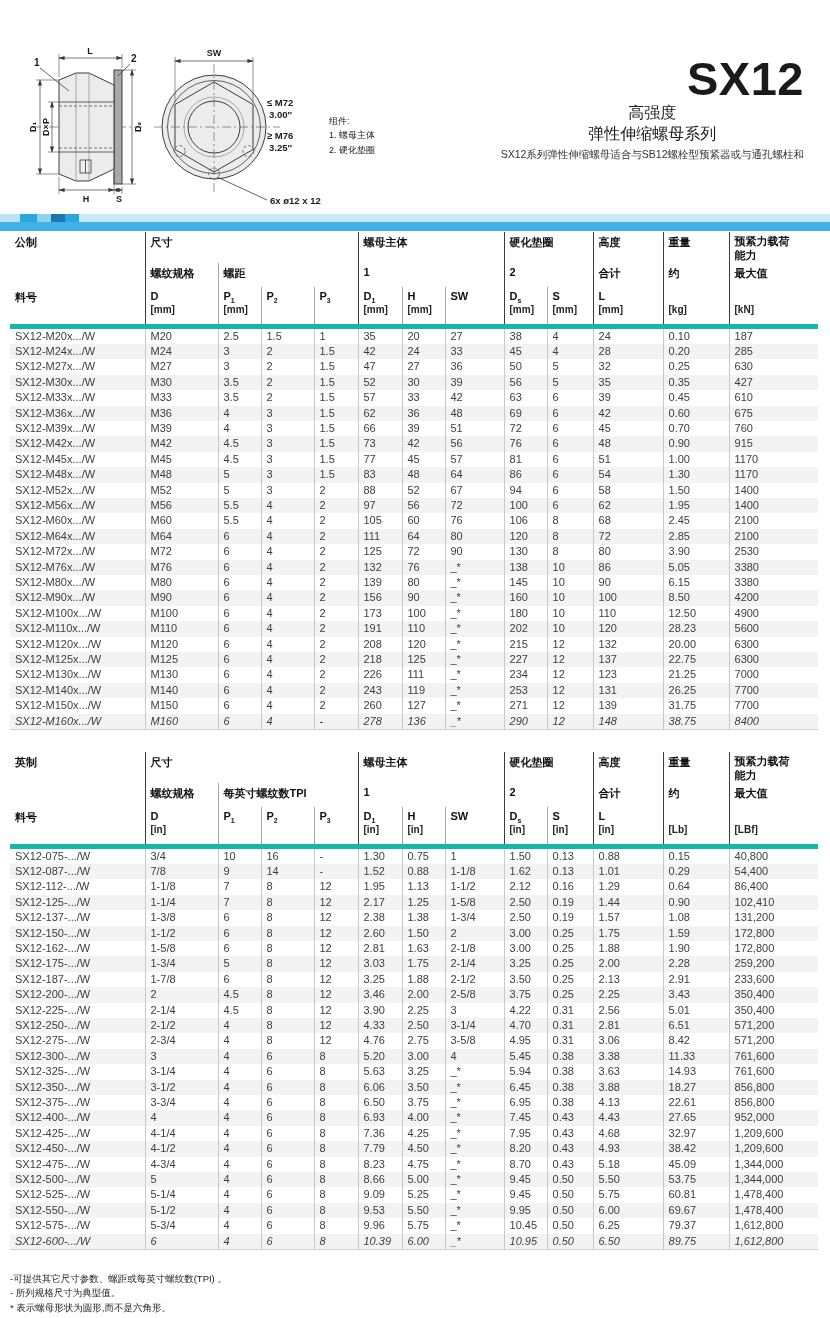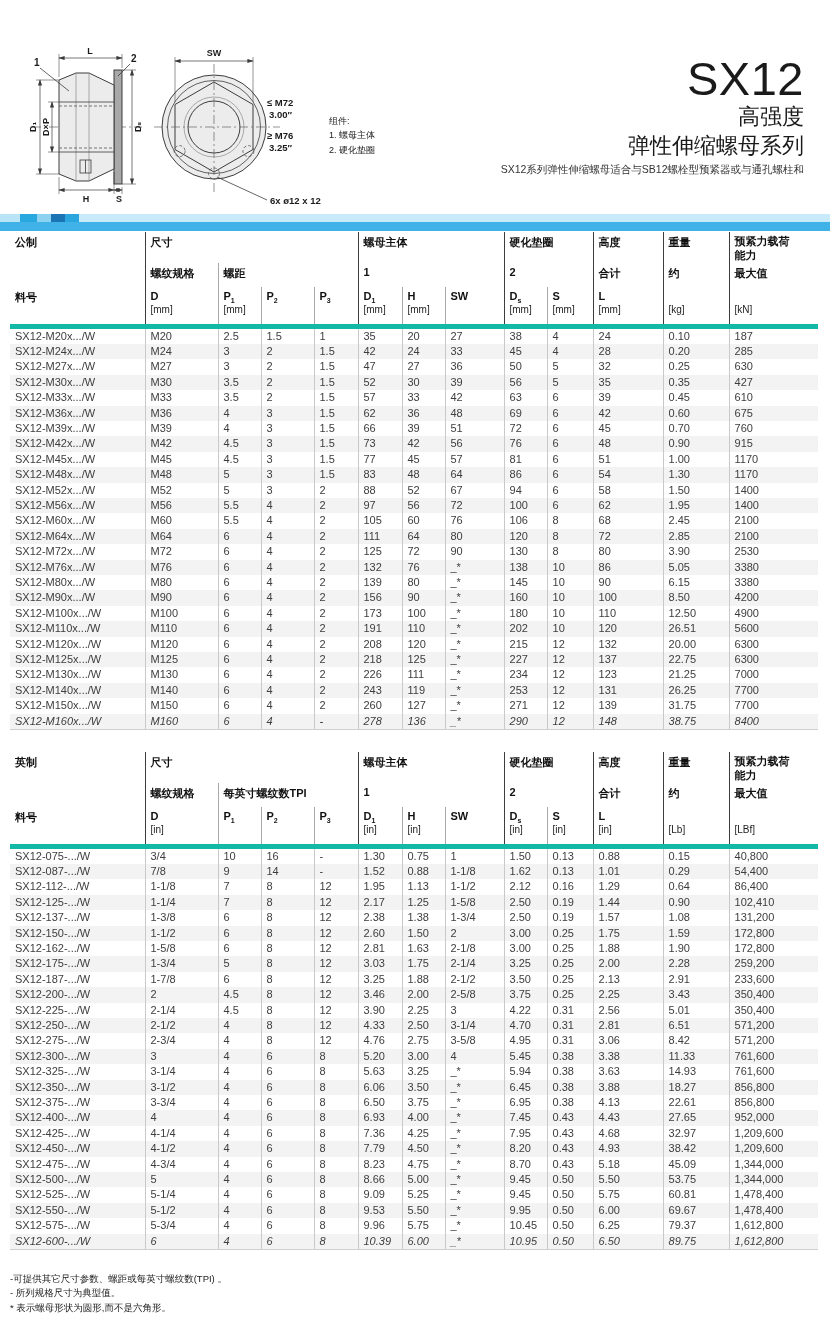--- a/index.html
+++ b/index.html
@@ -1,22 +1,22 @@
 <!DOCTYPE html>
 <html><head>
 <meta charset="utf-8">
 <style>
   html,body{margin:0;padding:0;background:#fff;}
   .page{position:relative;width:830px;height:1318px;background:#fff;overflow:hidden;
         font-family:"Liberation Sans","DejaVu Sans",sans-serif;color:#222;}
 
   
   .title-block{position:absolute;top:55px;right:26px;text-align:right;color:#1a1a1a;}
-  .series{font-size:47px;line-height:1.02;font-weight:400;letter-spacing:.5px;}
-  .sub{font-size:22px;line-height:1.3;font-weight:400;}
+  .series{font-size:47px;line-height:1.02;font-weight:700;letter-spacing:.5px;}
+  .sub{font-size:16px;line-height:1.3;font-weight:400;text-align:center;}
   .desc{font-size:10.5px;color:#333;line-height:1.55;margin-top:1px;}
 
   
   .bars{position:absolute;left:0;top:214px;width:830px;}
   .bar1{height:8px;display:flex;}
   .bar1 span{display:block;height:8px;}
   .bar2{height:9px;}
 
   
   .drawing{position:absolute;left:14px;top:42px;}
@@ -45,21 +45,21 @@
   .hr2 th{height:21px;}
   .hr3 th{height:34px;}
   th.corner{font-size:12px;}
   th.part{font-size:12px;}
   .sl{border-left:1px solid #3d3d3d;}
   .ll{border-left:1px solid #a8a8a8;}
   .ctr{text-align:center;}
   .pre{white-space:pre-line;line-height:1.25;}
   .l1{height:14px;line-height:13px;}
   .l1 sub{font-size:7px;}
-  .l2{font-weight:normal;font-size:10px;color:#222;line-height:12px;}
+  .l2{font-weight:bold;font-size:10px;color:#222;line-height:12px;}
   table.spec td{font-size:11px;color:#3d3d3d;height:15.4px;line-height:15.4px;
                 padding:0 5px;white-space:nowrap;overflow:hidden;}
   td.bl{border-left:1px solid #c9c9c9;}
   tbody tr:nth-child(even) td{background:#f3f3f3;}
   tbody tr:last-child td{border-bottom:1px solid #cfcfcf;font-style:italic;}
 
   
   .footnotes{position:absolute;left:10px;top:1272px;font-size:9.5px;color:#1a1a1a;line-height:1.5;}
 </style>
 </head>
@@ -556,21 +556,21 @@
             <td class="bl">M110</td>
             <td class="bl">6</td>
             <td class="bl">4</td>
             <td class="bl">2</td>
             <td class="bl">191</td>
             <td class="bl">110</td>
             <td class="bl">_*</td>
             <td class="bl">202</td>
             <td class="bl">10</td>
             <td class="bl">120</td>
-            <td class="bl">26.51</td>
+            <td class="bl">28.23</td>
             <td class="bl">5600</td>
           </tr>
           <tr>
             <td>SX12-M120x.../W</td>
             <td class="bl">M120</td>
             <td class="bl">6</td>
             <td class="bl">4</td>
             <td class="bl">2</td>
             <td class="bl">208</td>
             <td class="bl">120</td>

